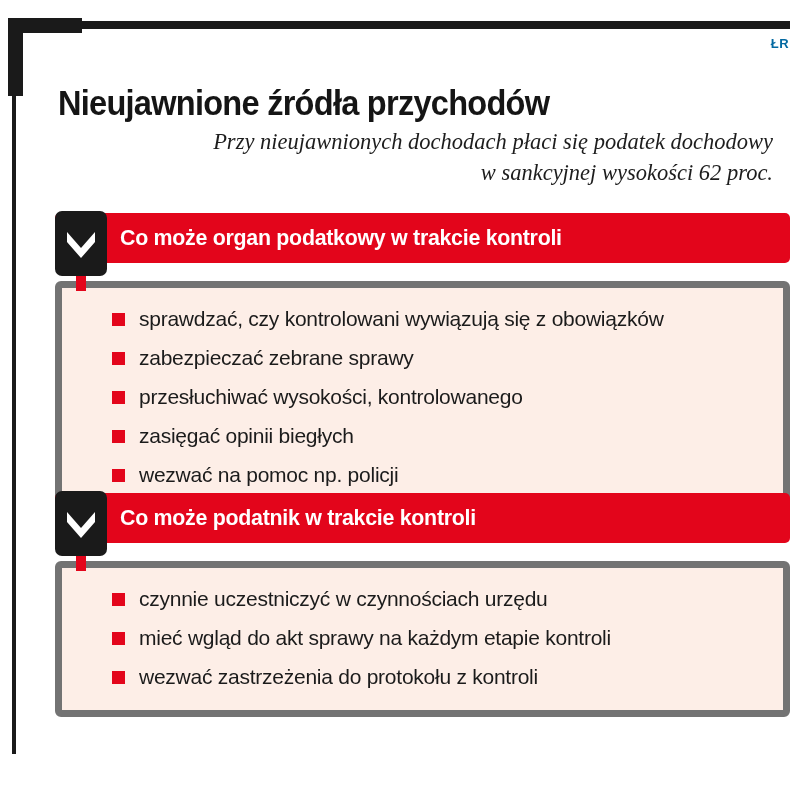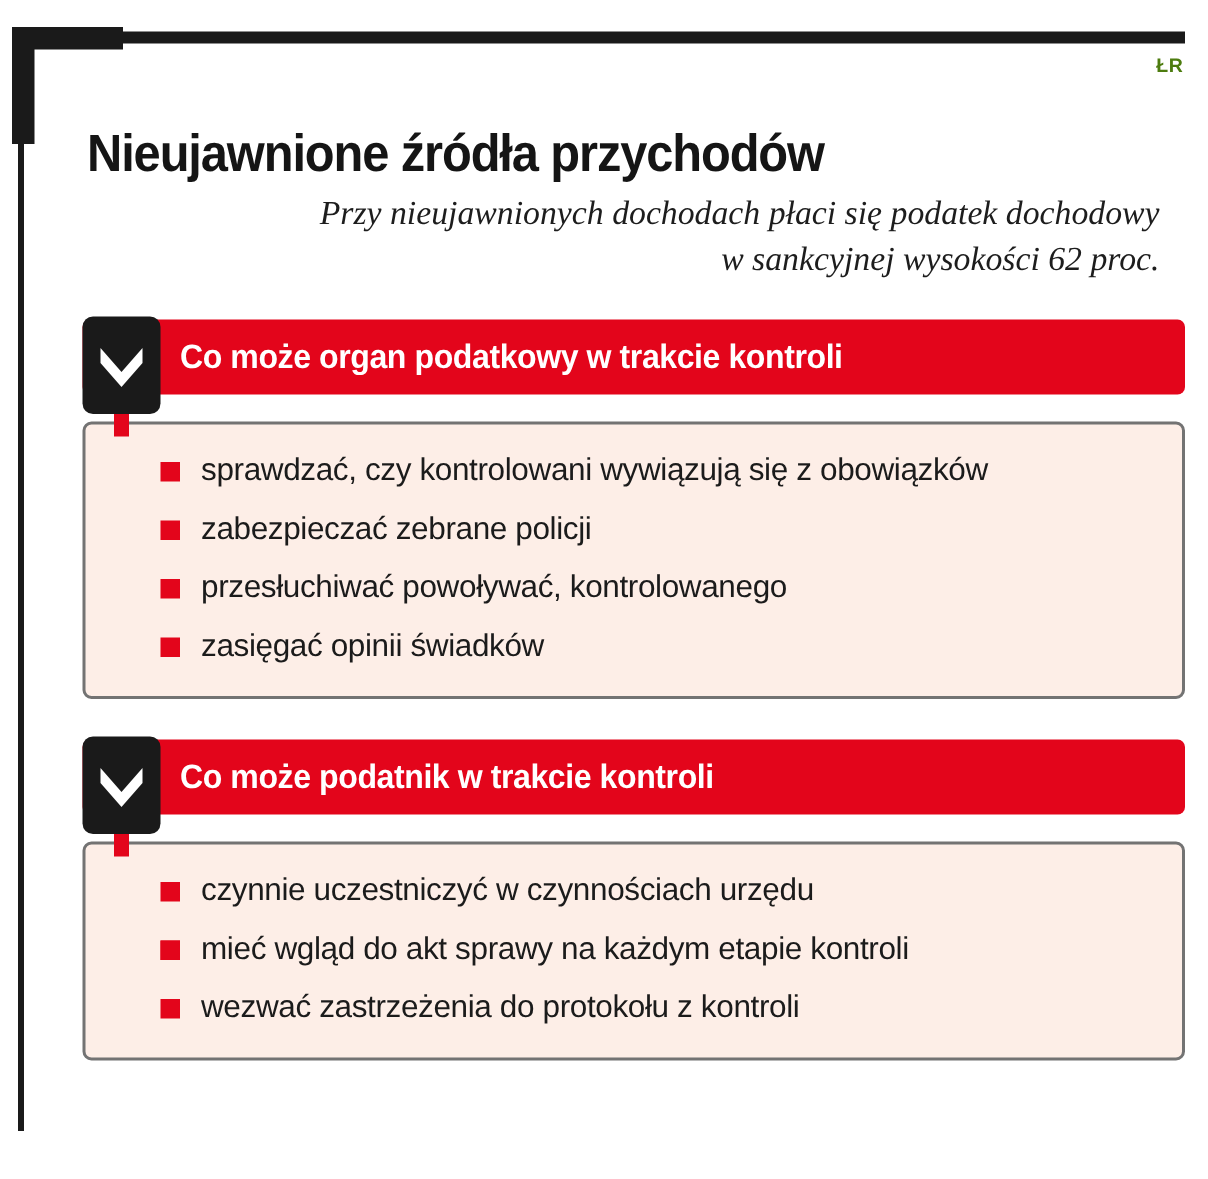--- a/index.html
+++ b/index.html
@@ -50,21 +50,21 @@
     background: #1a1a1a;
   }
 
   
   .credit {
     position: absolute;
     right: 16px;
     top: 36px;
     font-size: 13px;
     font-weight: 700;
-    color: #4d7c0f;
+    color: #0369a1;
     letter-spacing: 0.4px;
   }
 
   
   .headline {
     position: absolute;
     left: 58px;
     top: 60px;
     width: 700px;
     font-family: "Liberation Sans", sans-serif;
@@ -148,21 +148,21 @@
     width: 10px;
     height: 16px;
     background: #e3051b;
     z-index: 1;
   }
 
   .section-body {
     position: relative;
     margin-top: 18px;
     background: #fdeee7;
-    border: 2px solid #737373;
+    border: 7px solid #737373;
     border-radius: 6px;
     padding: 16px 20px 18px 50px;
     box-sizing: border-box;
   }
 
   ul.bullet-list {
     list-style: none;
     margin: 0;
     padding: 0;
   }
@@ -211,23 +211,24 @@
     <div class="connector-stem"></div>
     <div class="chevron-box">
       <svg width="34" height="30" viewBox="0 0 34 30" aria-hidden="true">
         <path d="M3 3 L17 19 L31 3 L31 13 L17 29 L3 13 Z" fill="#ffffff"></path>
       </svg>
     </div>
   </div>
   <div class="section-body">
     <ul class="bullet-list">
       <li><span class="sq"></span><span>sprawdzać, czy kontrolowani wywiązują się z obowiązków</span></li>
-      <li><span class="sq"></span><span>zabezpieczać zebrane policji</span></li>
-      <li><span class="sq"></span><span>przesłuchiwać powoływać, kontrolowanego</span></li>
-      <li><span class="sq"></span><span>zasięgać opinii świadków</span></li>
+      <li><span class="sq"></span><span>zabezpieczać zebrane sprawy</span></li>
+      <li><span class="sq"></span><span>przesłuchiwać wysokości, kontrolowanego</span></li>
+      <li><span class="sq"></span><span>zasięgać opinii biegłych</span></li>
+      <li><span class="sq"></span><span>wezwać na pomoc np. policji</span></li>
     </ul>
   </div>
 </section>
 
 <section class="section" id="section-1">
   <div class="section-header">
     <div class="header-bar">
       <span class="header-title">Co może podatnik w trakcie kontroli</span>
     </div>
     <div class="connector-stem"></div>

